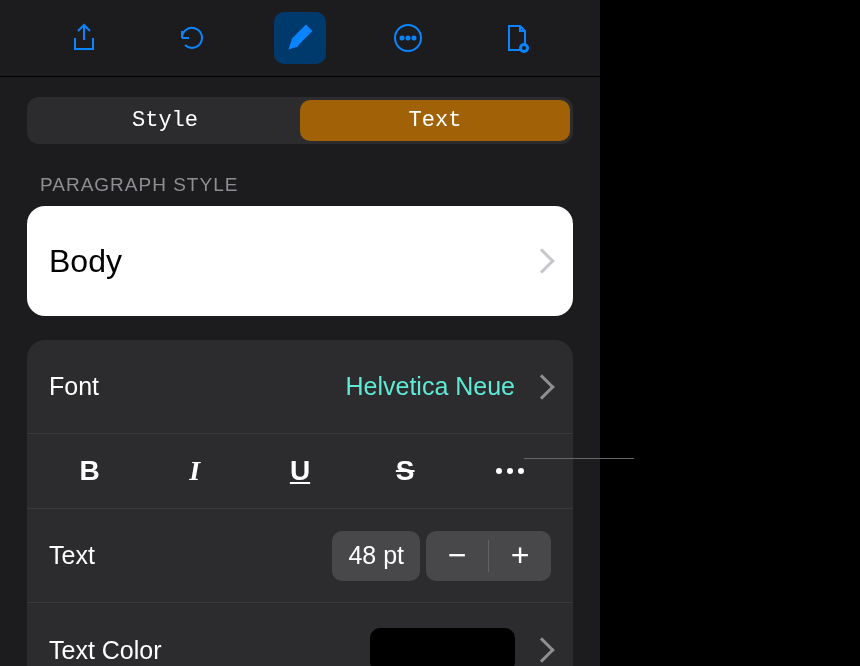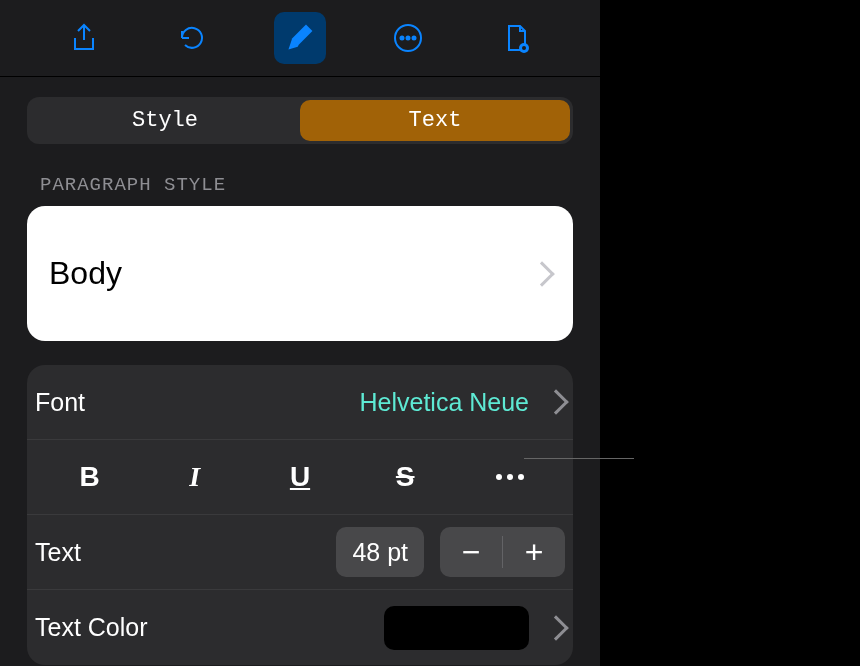--- a/index.html
+++ b/index.html
@@ -69,25 +69,24 @@
       font-family: Liberation Mono, monospace;
     }
     .segment.active {
       background: #a16207;
     }
     .section-label {
       margin: 30px 40px 10px;
       font-size: 19px;
       color: #8e8e93;
       letter-spacing: 1px;
-      font-family: Liberation Mono, monospace;
     }
     .paragraph-style {
       margin: 0 27px;
-      height: 135px;
+      height: 110px;
       background: #fff;
       border-radius: 18px;
       display: flex;
       align-items: center;
       justify-content: space-between;
       padding: 0 22px;
       cursor: pointer;
     }
     .paragraph-style-text {
       font-size: 32px;
@@ -107,22 +106,22 @@
     .card {
       margin: 24px 27px 0;
       background: #2c2c2e;
       border-radius: 18px;
       overflow: hidden;
     }
     .row {
       display: flex;
       align-items: center;
       justify-content: space-between;
-      padding: 0 8px;
-      height: 75px;
+      padding: 0 22px;
+      height: 94px;
       border-bottom: 1px solid #3a3a3c;
     }
     .row:last-child {
       border-bottom: none;
       gap: 8px;
     }
     .row-label {
       font-size: 25px;
       color: #fff;
     }
@@ -163,21 +162,21 @@
     }
     .more-dots span {
       width: 6px;
       height: 6px;
       background: #fff;
       border-radius: 50%;
     }
     .size-controls {
       display: flex;
       align-items: center;
-      gap: 16px;
+      gap: 6px;
     }
     .size-value {
       background: #48484a;
       height: 50px;
       padding: 0 16px;
       border-radius: 10px;
       display: flex;
       align-items: center;
       font-size: 25px;
       color: #fff;

